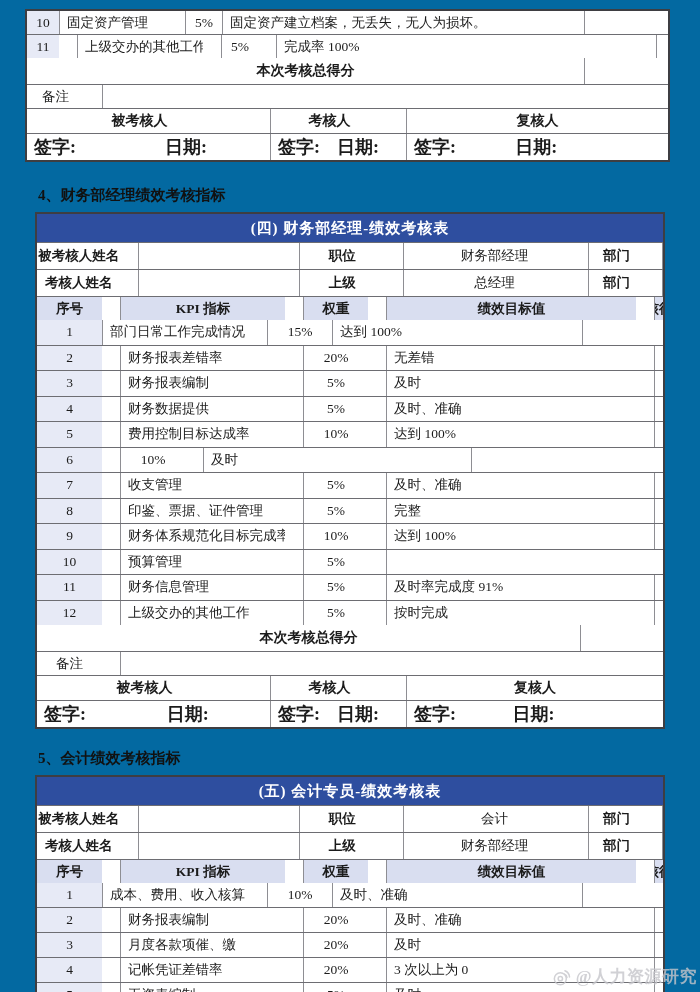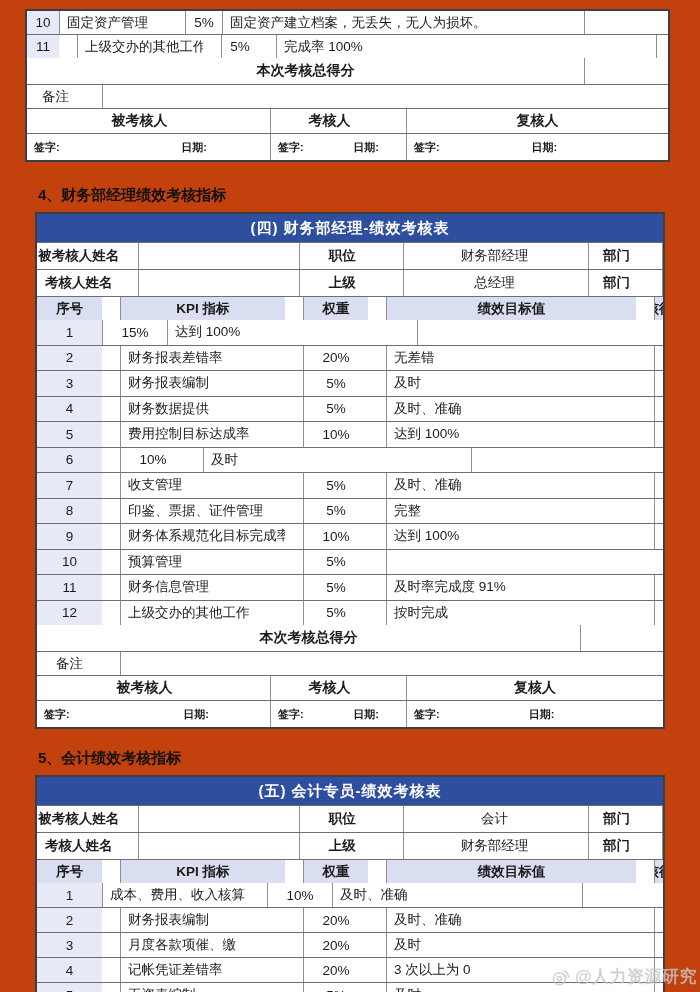--- a/index.html
+++ b/index.html
@@ -1,18 +1,18 @@
 <!DOCTYPE html>
 <html><head>
 <meta charset="utf-8">
 <style>
   html,body{margin:0;padding:0;background:#ffffff;}
   .page{
-    position:relative;width:700px;height:992px;background:#c2410c;overflow:hidden;
-    font-family:Liberation Sans, sans-serif;color:#1b1b1b;
+    position:relative;width:700px;height:992px;background:#0369a1;overflow:hidden;
+    font-family:Liberation Serif, serif;color:#1b1b1b;
   }
   
   .tbl{border:2px solid #3e3e42;box-sizing:border-box;background:#fff;}
   .row{display:flex;align-items:stretch;}
   .row + .row{border-top:1px solid #6d6d72;gap:18px;}
   .cell{
     display:flex;align-items:center;justify-content:center;
     box-sizing:border-box;font-size:13.5px;white-space:nowrap;overflow:hidden;
   }
   .cell + .cell{border-left:1px solid #8e8e93;}
@@ -59,21 +59,21 @@
   .t45 .merged{width:543px;}
   .t45 .rm-label{width:65px;}
   .t45 .g1{width:215px;}
   .t45 .g2{width:118px;}
   .total-row{height:26px;}
   .total-row .merged{font-weight:bold;font-size:14px;}
   .remark-row{height:23px;}
   .sig-head{height:24px;}
   .sig-head .cell{font-weight:bold;font-size:14px;}
   .sig-row{height:26px;}
-  .sig-cell{justify-content:flex-start;padding:0 7px;font-weight:bold;font-size:11px;}
+  .sig-cell{justify-content:flex-start;padding:0 7px;font-weight:bold;font-size:18px;}
   .sig-cell .date{margin-left:auto;}
   .s1 .date{margin-right:18%;}
   .s2 .date{margin-right:2px;}
   .s3 .date{margin-right:42%;}
   
   .section-heading{
     margin:24px 0 7px 38px;font-size:15px;font-weight:bold;color:#111;
   }
   .h5{margin-top:20px;}
   
@@ -159,20 +159,21 @@
       <div class="cell c-no">序号</div>
       <div class="cell c-kpi">KPI 指标</div>
       <div class="cell c-w">权重</div>
       <div class="cell c-t">绩效目标值</div>
       <div class="cell c-s">考核得分</div>
     </div>
     <div>
 
         <div class="row kpi-row">
           <div class="cell c-no idx">1</div>
+          <div class="cell c-kpi left">部门日常工作完成情况</div>
           <div class="cell c-w">15%</div>
           <div class="cell c-t left">达到 100%</div>
           <div class="cell c-s"></div>
         </div>
 
         <div class="row kpi-row">
           <div class="cell c-no idx">2</div>
           <div class="cell c-kpi left">财务报表差错率</div>
           <div class="cell c-w">20%</div>
           <div class="cell c-t left">无差错</div>

